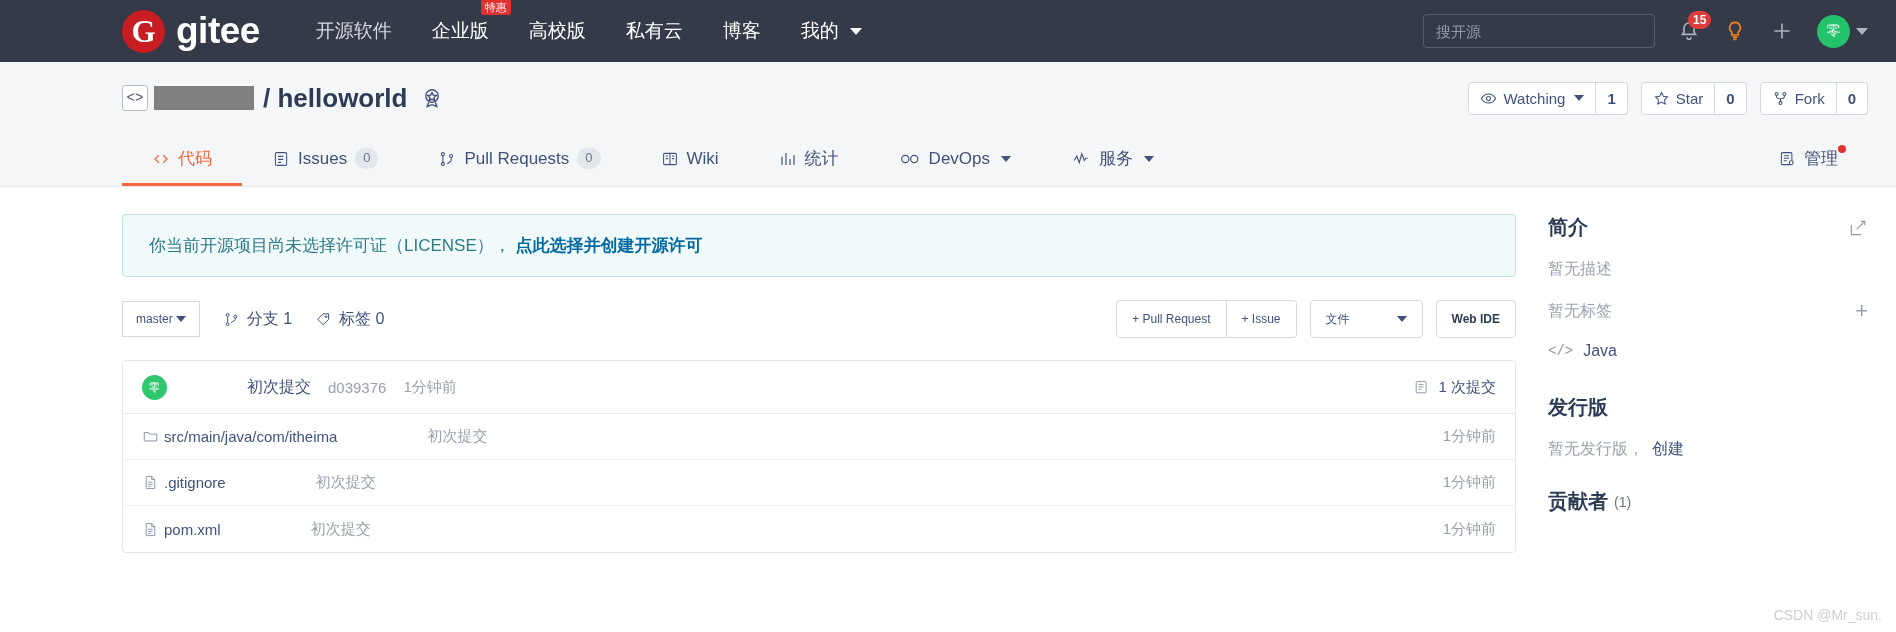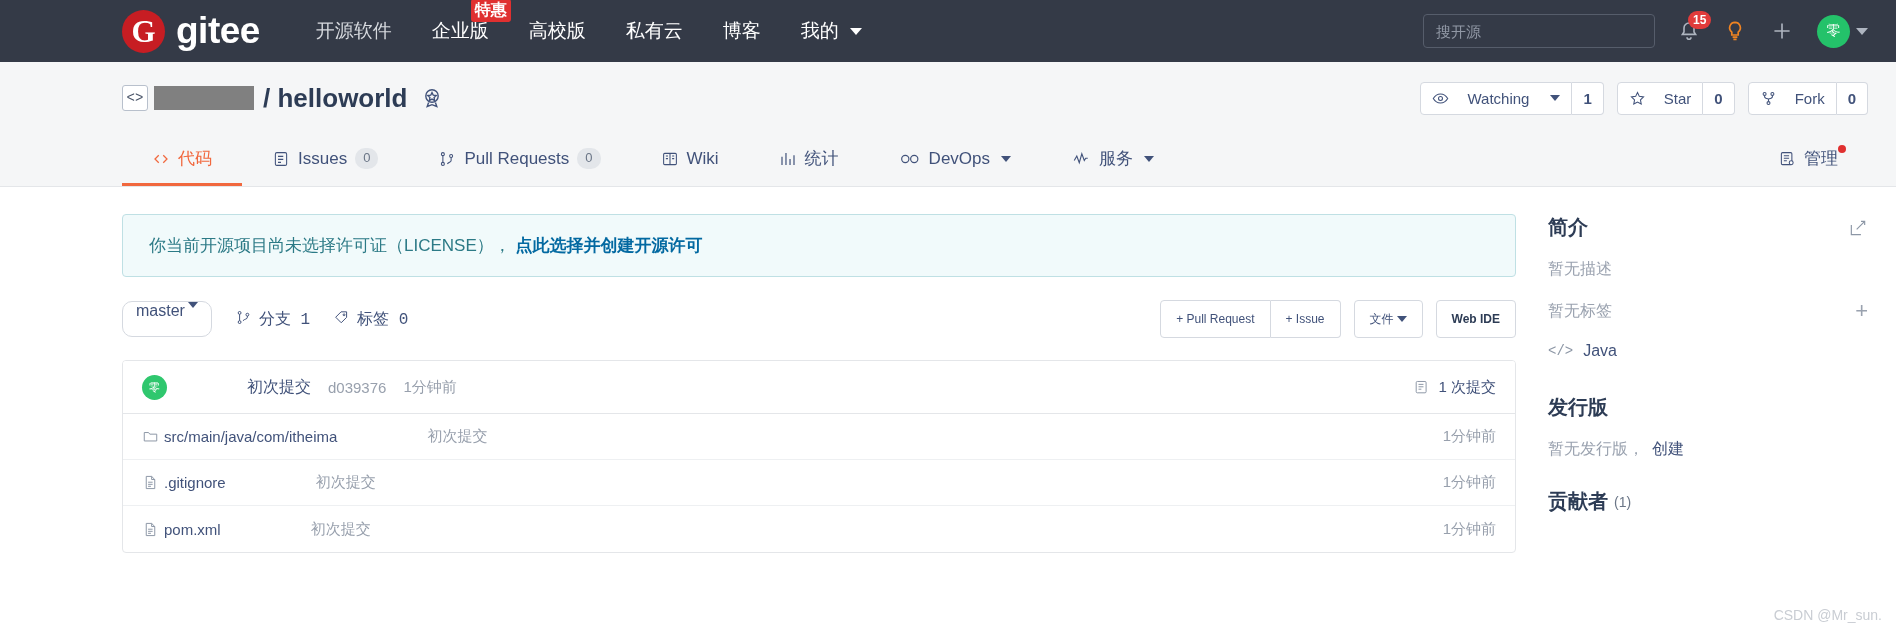--- a/index.html
+++ b/index.html
@@ -25,22 +25,22 @@
   .logo-text { color: #fff; font-size: 37px; font-weight: bold; letter-spacing: -0.5px; }
 
   .nav-links { display: flex; align-items: center; margin-left: 56px; gap: 40px; }
   .nav-link {
     color: #d6d9de; font-size: 19px; position: relative;
     cursor: pointer; white-space: nowrap; padding: 4px 0;
   }
   .nav-link.bright { color: #fff; }
   .badge-hot {
     position: absolute; top: -15px; right: -22px;
-    background: #e03030; color: #fff; font-size: 16px;
-    padding: 1px 4px; border-radius: 3px; font-weight: bold;
+    background: #e03030; color: #fff; font-size: 11px;
+    padding: 1px 4px; border-radius: 3px; font-weight: normal;
     line-height: 1.3;
   }
   .caret-down {
     display: inline-block; width: 0; height: 0; margin-left: 6px;
     border-left: 6px solid transparent; border-right: 6px solid transparent;
     border-top: 7px solid currentColor; vertical-align: middle;
   }
 
   .topnav-right { margin-left: auto; display: flex; align-items: center; gap: 22px; }
   .search-box {
@@ -81,21 +81,21 @@
   .repo-name {
     font-size: 26px; font-weight: bold; color: #2d3c55; margin-left: 9px;
     white-space: nowrap;
   }
   .badge-medal { margin-left: 13px; color: #41527a; display: flex; align-items: center; }
 
   .repo-actions { margin-left: auto; display: flex; align-items: center; gap: 13px; }
   .btn-group { display: flex; align-items: stretch; height: 33px; }
   .btn-seg {
     border: 1px solid #d5d9e0; background: #fff; color: #41527a;
-    font-size: 15px; display: flex; align-items: center; gap: 18px;
+    font-size: 15px; display: flex; align-items: center; gap: 6px;
     padding: 0 11px; cursor: pointer; white-space: nowrap;
     font-family: "Liberation Sans", sans-serif;
   }
   .btn-seg:first-child { border-radius: 4px 0 0 4px; }
   .btn-seg:last-child { border-radius: 0 4px 4px 0; border-left: none; font-weight: bold; }
   .caret-sm {
     display: inline-block; width: 0; height: 0; margin-left: 3px;
     border-left: 5px solid transparent; border-right: 5px solid transparent;
     border-top: 6px solid #41527a;
   }
@@ -125,39 +125,39 @@
   .side-col { width: 320px; padding-top: 27px; }
 
   .license-banner {
     border: 1px solid #bfe0e4; background: #f1fafb; border-radius: 4px;
     padding: 19px 26px; font-size: 17px; color: #2c7a86;
   }
   .license-banner .link-strong { color: #0369a1; font-weight: bold; cursor: pointer; }
 
   .toolbar { display: flex; align-items: center; margin-top: 23px; }
   .branch-btn {
-    border: 1px solid #d5d9e0; background: #fff; border-radius: 10px;
-    height: 36px; padding: 0 13px; font-size: 16px; color: #41527a;
-    display: flex; align-items: flex-start; cursor: pointer;
+    border: 1px solid #d5d9e0; background: #fff; border-radius: 0;
+    height: 36px; padding: 0 13px; font-size: 12px; color: #41527a;
+    display: flex; align-items: center; cursor: pointer;
   }
   .meta-link {
-    display: flex; align-items: flex-start; gap: 7px; font-size: 16px;
-    color: #41527a; margin-left: 23px; cursor: pointer; white-space: nowrap; font-family: Liberation Mono, monospace;
+    display: flex; align-items: center; gap: 7px; font-size: 16px;
+    color: #41527a; margin-left: 23px; cursor: pointer; white-space: nowrap;
   }
   .toolbar-right { margin-left: auto; display: flex; align-items: stretch; height: 38px; gap: 13px; }
   .tb-group { display: flex; align-items: stretch; }
   .tb-btn {
     border: 1px solid #d5d9e0; background: #fff; color: #41527a;
     font-size: 12px; padding: 0 15px; display: flex; align-items: center;
     cursor: pointer; white-space: nowrap;
     font-family: "Liberation Sans", sans-serif;
   }
   .tb-group .tb-btn:first-child { border-radius: 4px 0 0 4px; }
   .tb-group .tb-btn:last-child { border-radius: 0 4px 4px 0; border-left: none; }
-  .tb-btn.solo { border-radius: 4px; }
+  .tb-btn.solo { border-radius: 4px; gap: 44px; }
   .tb-btn.bold { font-weight: bold; color: #2d3c55; }
   .tb-btn.primary {
     background: #f26a21; border-color: #f26a21; color: #fff;
     border-radius: 4px; font-size: 17px; padding: 0 19px;
   }
   .tb-btn.primary .caret-sm { border-top-color: #fff; margin-left: 9px; }
 
   
   .file-table {
     margin-top: 22px; border: 1px solid #e4e6e9; border-radius: 4px;

